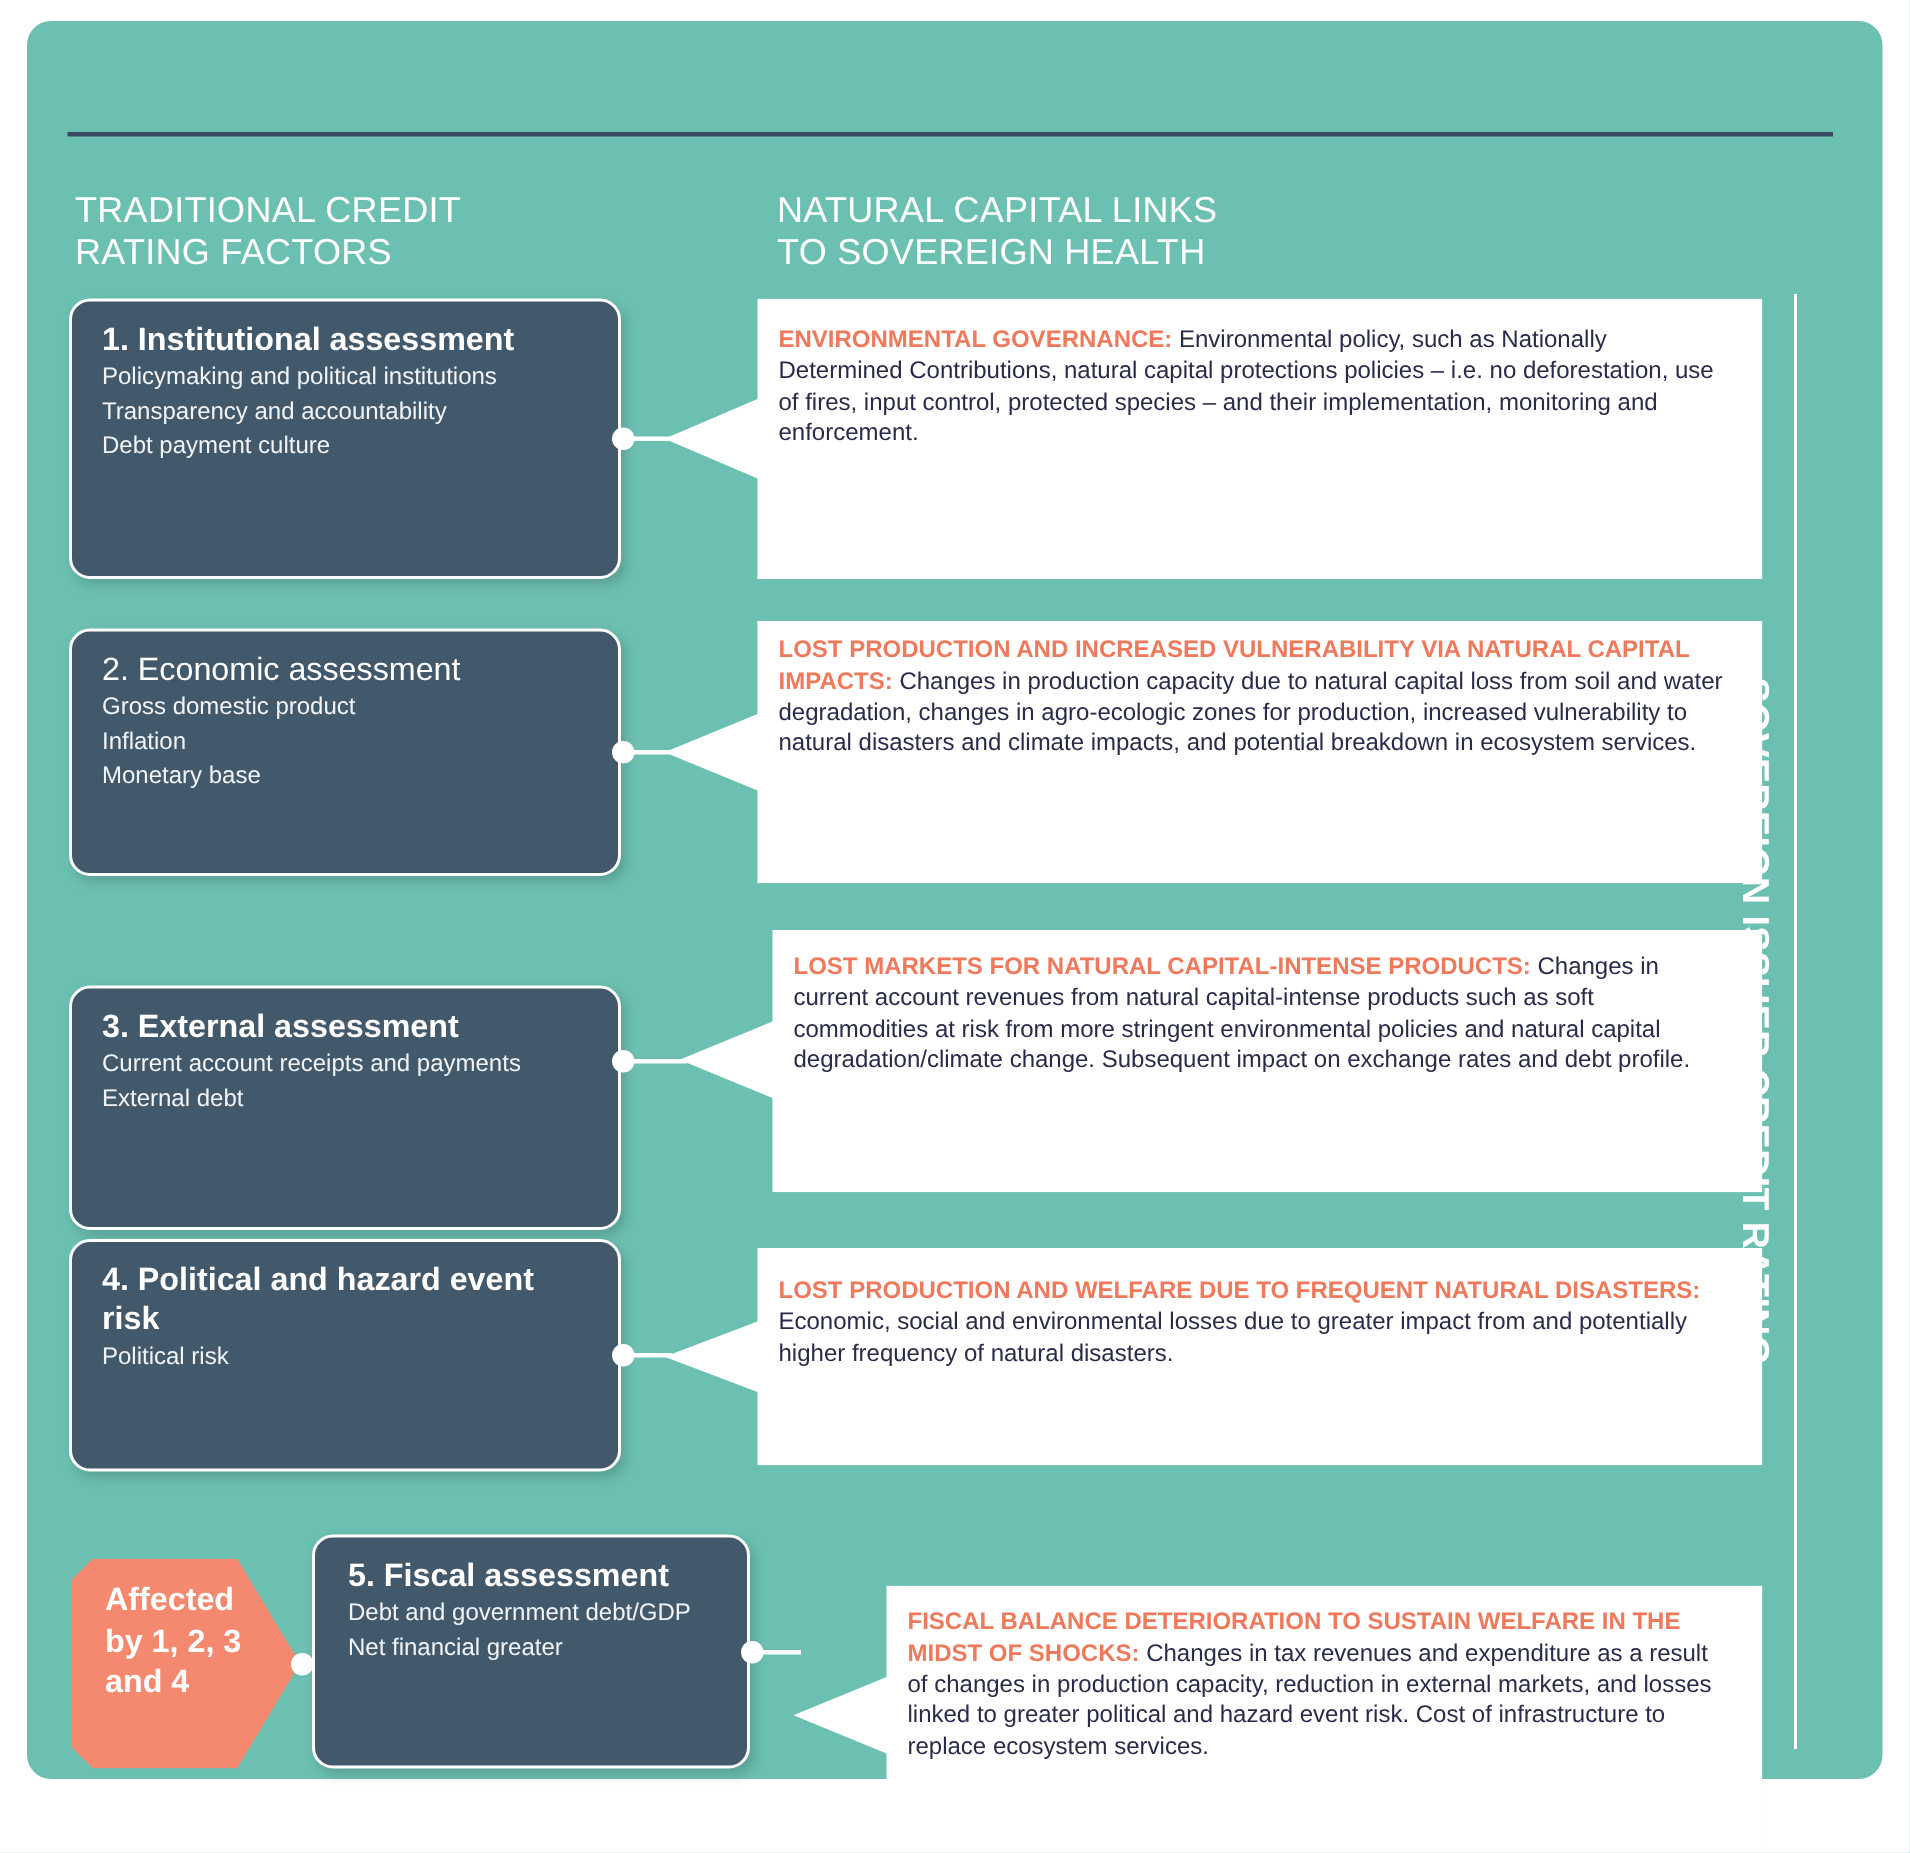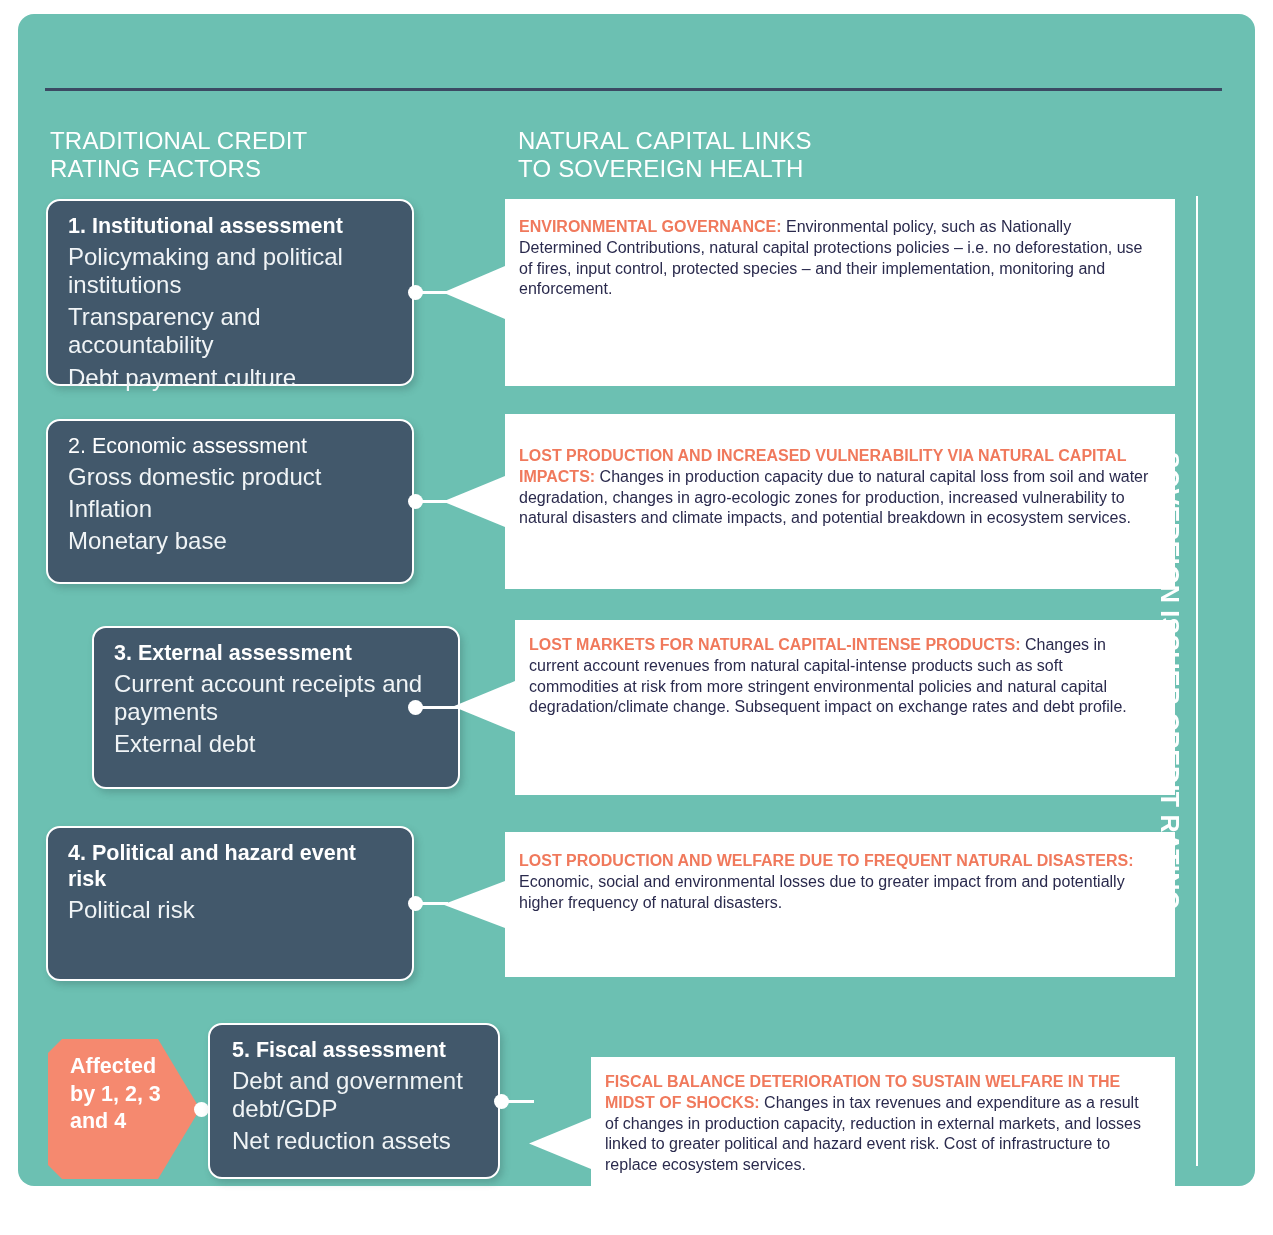--- a/index.html
+++ b/index.html
@@ -68,21 +68,21 @@
     box-shadow: 3px 4px 7px rgba(40,70,70,0.25);
   }
   .factor-title {
     font-size: 21.5px;
     line-height: 1.22;
     margin-bottom: 3px;
     color: #ffffff;
   }
   .factor-title.bold { font-weight: bold; }
   .factor-sub {
-    font-size: 24px;
+    font-size: 16px;
     line-height: 1.17;
     color: #f0f4f6;
     margin-top: 4px;
   }
 
   
   .connector {
     position: absolute;
     height: 3px;
     background: #ffffff;
@@ -189,26 +189,26 @@
   <div class="factor-box" style="left:46px; top:419px; width:368px; height:165px;">
     <div class="factor-title">2. Economic assessment</div>
     <div class="factor-sub">Gross domestic product</div>
     <div class="factor-sub">Inflation</div>
     <div class="factor-sub">Monetary base</div>
   </div>
   <div class="connector-dot" style="left:408px; top:494px;"></div>
   <div class="connector" style="left:420px; top:500px; width:28px;"></div>
   <div class="callout" style="left:443px; top:414px; width:732px; height:175px;
               clip-path: polygon(62px 0, 732px 0, 732px 175px, 62px 175px, 62px 113px, 0 87.5px, 62px 62px);">
-    <div class="callout-inner" style="padding-left:76px; padding-top:32px;">
+    <div class="callout-inner" style="padding-left:76px; padding-top:10px;">
       <span class="callout-lead">LOST PRODUCTION AND INCREASED VULNERABILITY VIA NATURAL CAPITAL IMPACTS:</span><span class="callout-body"> Changes in production capacity due to natural capital loss from soil and water degradation, changes in agro-ecologic zones for production, increased vulnerability to natural disasters and climate impacts, and potential breakdown in ecosystem services.</span>
     </div>
   </div>
 
-  <div class="factor-box" style="left:46px; top:626px; width:368px; height:163px;margin-left:46px;">
+  <div class="factor-box" style="left:46px; top:657px; width:368px; height:163px;">
     <div class="factor-title bold">3. External assessment</div>
     <div class="factor-sub">Current account receipts and payments</div>
     <div class="factor-sub">External debt</div>
   </div>
   <div class="connector-dot" style="left:408px; top:700px;"></div>
   <div class="connector" style="left:420px; top:706px; width:38px;"></div>
   <div class="callout" style="left:453px; top:620px; width:722px; height:175px;
               clip-path: polygon(62px 0, 722px 0, 722px 175px, 62px 175px, 62px 112px, 0 86.5px, 62px 61px);">
     <div class="callout-inner" style="padding-left:76px; padding-top:15px;">
       <span class="callout-lead">LOST MARKETS FOR NATURAL CAPITAL-INTENSE PRODUCTS:</span><span class="callout-body"> Changes in current account revenues from natural capital-intense products such as soft commodities at risk from more stringent environmental policies and natural capital degradation/climate change. Subsequent impact on exchange rates and debt profile.</span>
@@ -230,21 +230,21 @@
 
   <div class="affected-tag" style="left:48px; top:1039px; width:152px; height:140px; white-space:pre-line;
               clip-path: polygon(14px 0, 110px 0, 152px 70px, 110px 140px, 14px 140px, 0 126px, 0 14px);">Affected
 by 1, 2, 3
 and 4</div>
   <div class="connector-dot" style="left:194px; top:1102px;"></div>
 
   <div class="factor-box" style="left:208px; top:1023px; width:292px; height:156px; padding-left:22px;">
     <div class="factor-title bold">5. Fiscal assessment</div>
     <div class="factor-sub">Debt and government debt/GDP</div>
-    <div class="factor-sub">Net reduction assets</div>
+    <div class="factor-sub">Net financial greater</div>
   </div>
   <div class="connector-dot" style="left:494px; top:1094px;"></div>
   <div class="connector" style="left:506px; top:1100px; width:28px;"></div>
   <div class="callout" style="left:529px; top:1013px; width:646px; height:175px;
               clip-path: polygon(62px 0, 646px 0, 646px 175px, 62px 175px, 62px 112px, 0 86.5px, 62px 61px); margin-top: 44px;">
     <div class="callout-inner" style="padding-left:76px; padding-top:15px;">
       <span class="callout-lead">FISCAL BALANCE DETERIORATION TO SUSTAIN WELFARE IN THE MIDST OF SHOCKS:</span><span class="callout-body"> Changes in tax revenues and expenditure as a result of changes in production capacity, reduction in external markets, and losses linked to greater political and hazard event risk. Cost of infrastructure to replace ecosystem services.</span>
     </div>
   </div>
 

